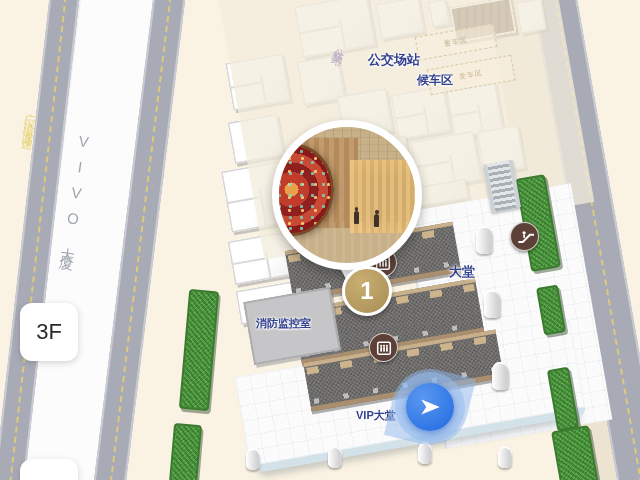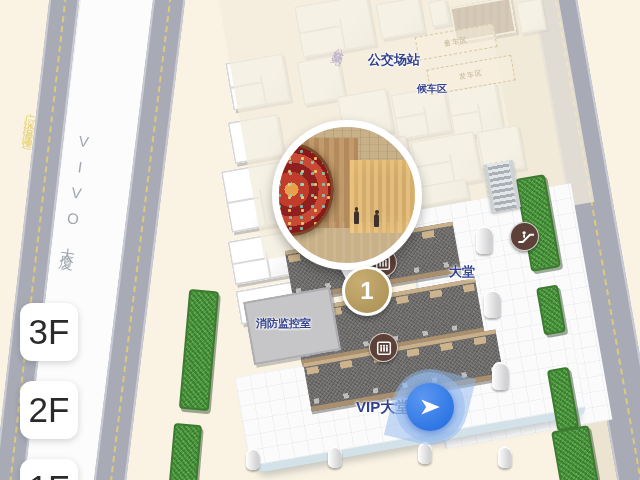--- a/index.html
+++ b/index.html
@@ -137,21 +137,21 @@
      background:conic-gradient(from 55deg,transparent 0 62deg,#c9c9c9 62deg 150deg,#b4b4b4 150deg 260deg,#d6d6d6 260deg 360deg);
      -webkit-mask:radial-gradient(circle,transparent 0 32%,#000 34% 100%);
              mask:radial-gradient(circle,transparent 0 32%,#000 34% 100%);
      filter:drop-shadow(2px 3px 0 rgba(110,110,112,.8));}
   .desk-lbl{position:absolute;inset:0;display:flex;align-items:center;justify-content:center;
      font-size:9.5px;font-weight:bold;color:#50504f;text-shadow:0 0 2px #fff;}
 
   
   .floor-btn{position:absolute;left:20px;width:58px;height:58px;background:#fff;border-radius:12px;
      box-shadow:0 2px 7px rgba(0,0,0,.17);display:flex;align-items:center;justify-content:center;
-     font-size:35px;color:#2a2a2a;z-index:40;cursor:pointer;}
+     font-size:22px;color:#2a2a2a;z-index:40;cursor:pointer;}
 </style>
 </head>
 <body>
 
 <div class="scene">
 
   <div class="ground" style="left:215px;top:-35px;width:335px;height:270px;"></div>
 
   <div class="strip-white" style="left:83px;top:-24px;width:76px;height:540px;transform:rotate(6.8deg);"></div>
   <div class="road" style="left:52px;top:-24px;width:30px;height:540px;transform:rotate(6.5deg);">
@@ -217,23 +217,23 @@
 
   <div class="boll" style="left:246px;top:448px;"></div>
   <div class="boll" style="left:328px;top:446px;"></div>
   <div class="boll" style="left:418px;top:442px;"></div>
   <div class="boll" style="left:498px;top:446px;"></div>
   <div class="boll pillar" style="left:476px;top:226px;"></div>
   <div class="boll pillar" style="left:484px;top:290px;"></div>
   <div class="boll pillar" style="left:492px;top:362px;"></div>
 
   <div class="blue-lbl" style="left:368px;top:51px;font-size:13px;">公交场站</div>
-  <div class="blue-lbl" style="left:417px;top:82px;font-size:10px;">候车区</div>
+  <div class="blue-lbl" style="left:417px;top:72px;font-size:12px;">候车区</div>
   <div class="blue-lbl" style="left:449px;top:263px;font-size:13px;">大堂</div>
-  <div class="blue-lbl" style="left:356px;top:398px;font-size:15px;">VIP大堂</div>
+  <div class="blue-lbl" style="left:356px;top:408px;font-size:11px;">VIP大堂</div>
 
   <div class="poi-ico" style="left:368px;top:248px;">
     <svg viewBox="0 0 20 20">
       <rect x="3" y="3.5" width="14" height="13.5" rx="1.8" fill="none" stroke="#fff" stroke-width="1.7"></rect>
       <g fill="#fff">
         <circle cx="6.8" cy="7.6" r="1.2"></circle>
           <rect x="5.9" y="9" width="1.9" height="5"></rect>
         <circle cx="10" cy="7.6" r="1.2"></circle>
           <rect x="9.1" y="9" width="1.9" height="5"></rect>
         <circle cx="13.2" cy="7.6" r="1.2"></circle>
@@ -279,16 +279,15 @@
   <div class="nav-outer" style="left:392px;top:369px;">
     <div class="nav-pts"></div>
     <div class="nav-inner">
       <svg viewBox="0 0 24 24">
         <path d="M4 5 L21 12 L4 19 L8.5 12 Z" fill="#ffffff"></path>
       </svg>
     </div>
   </div>
 
   <div class="floor-btn" style="top:303px;">3F</div>
-  <div class="floor-btn" style="top:381px;">2F</div>
   <div class="floor-btn" style="top:459px;">1F</div>
 
 </div>
 
 </body></html>

